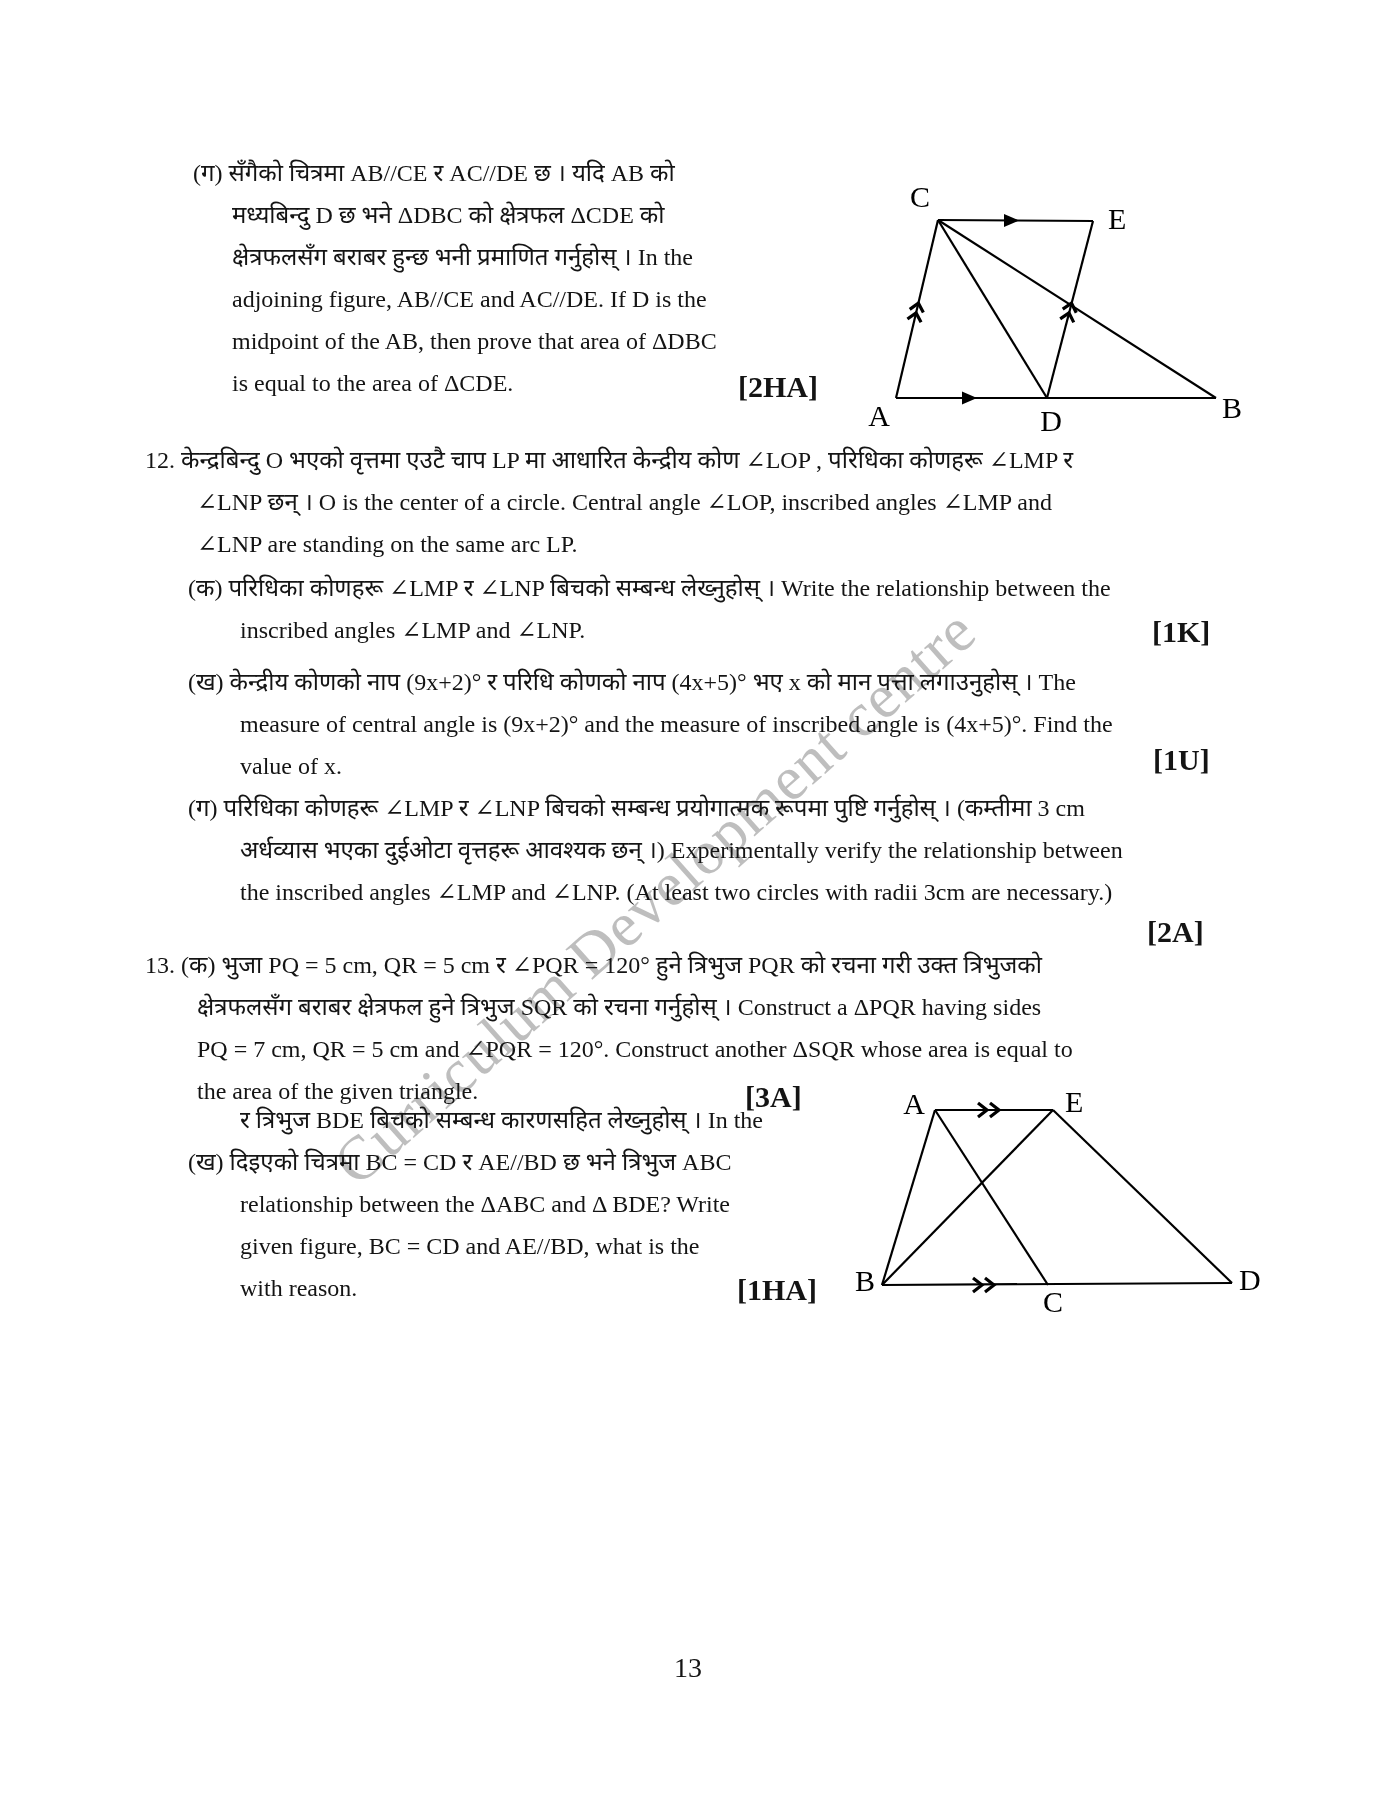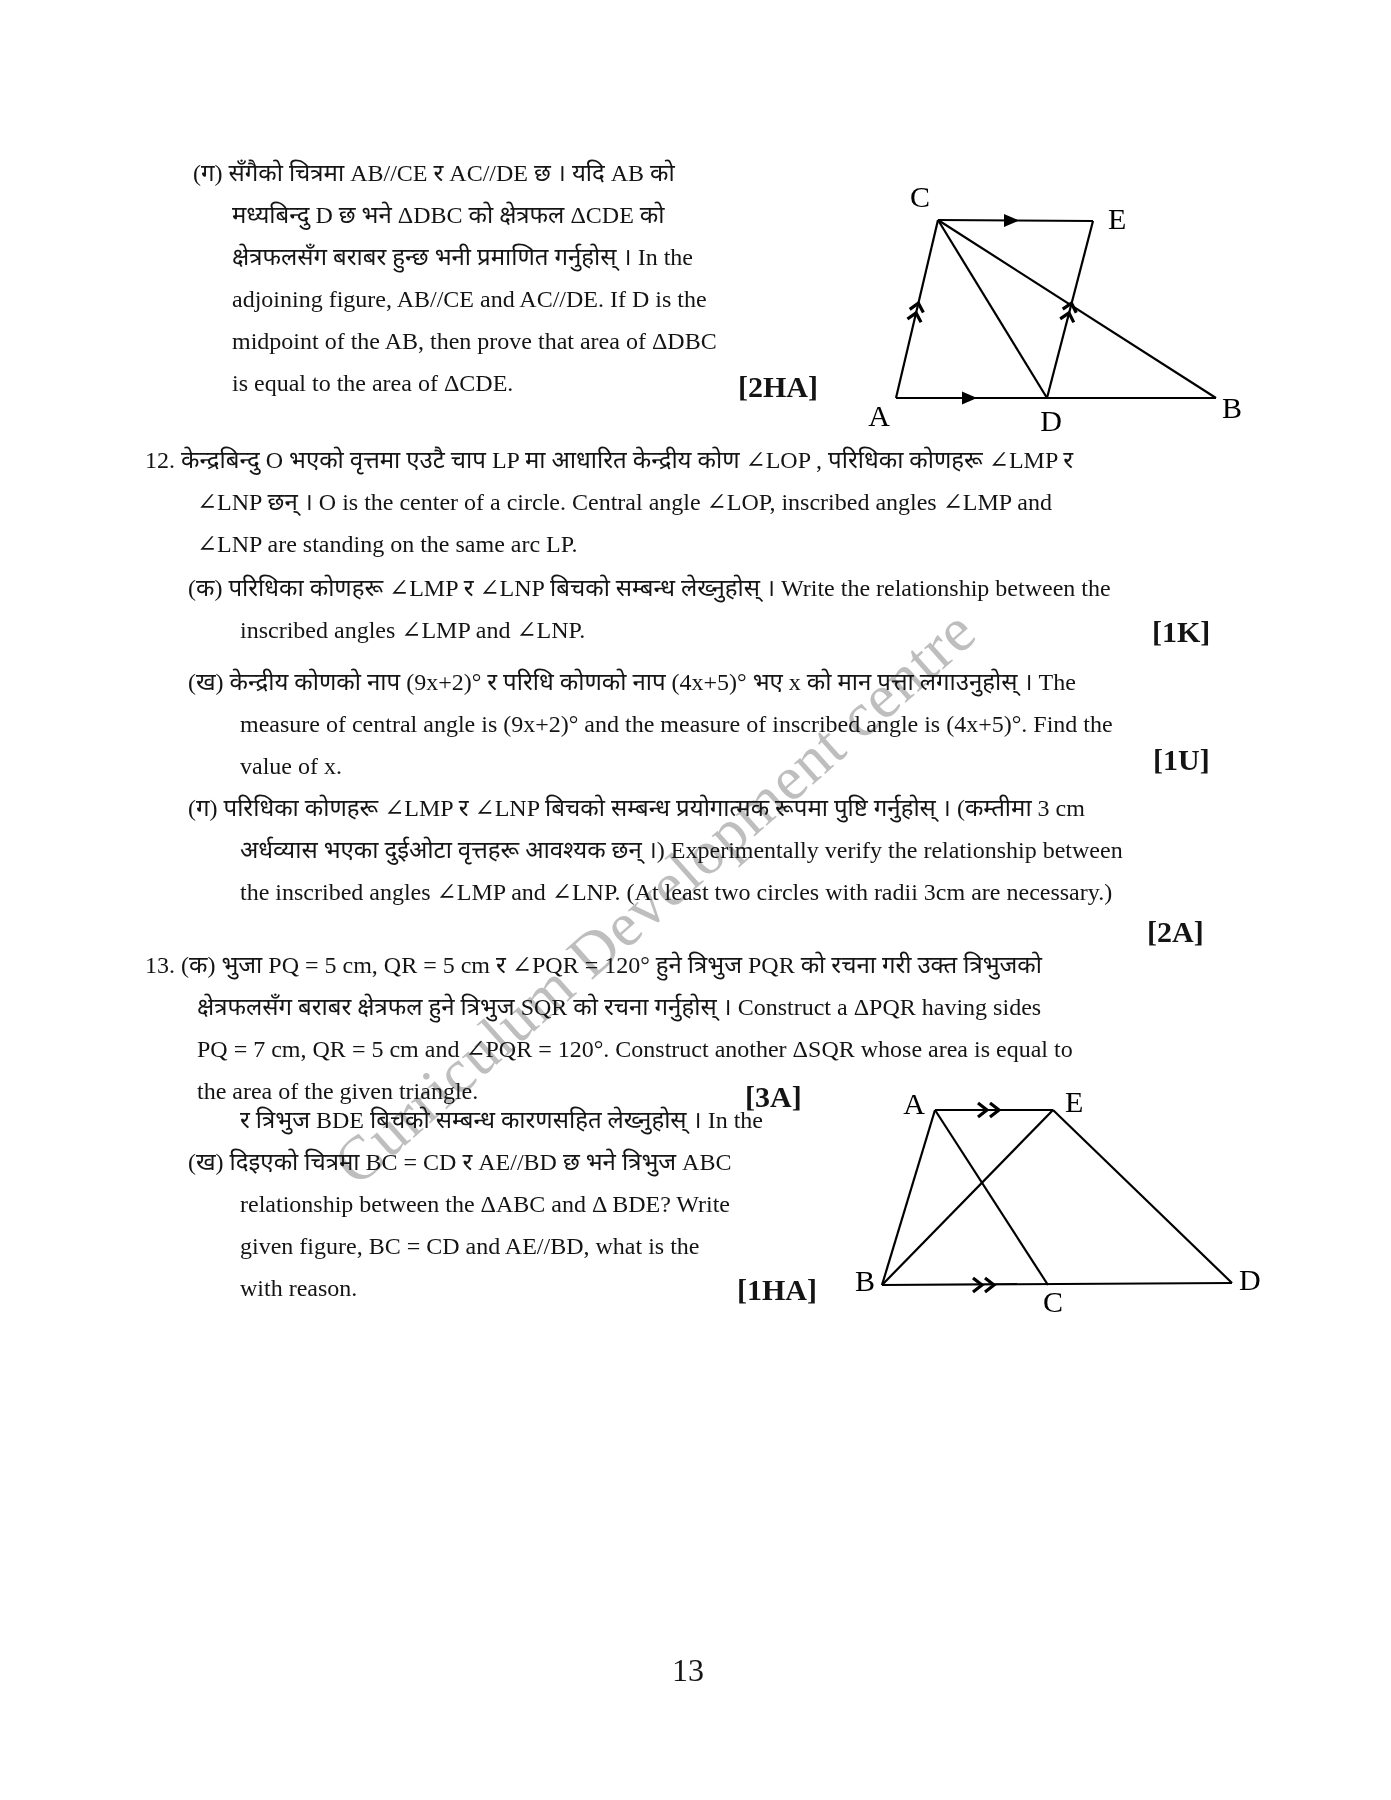--- a/index.html
+++ b/index.html
@@ -19,21 +19,21 @@
     color:rgba(125,125,125,0.5);
     transform:rotate(-41.5deg);transform-origin:0 0;
     pointer-events:none;
   }
   .fig{position:absolute}
   .fig svg{display:block}
   .fig .edge{stroke:#000;stroke-width:2.2;fill:none}
   .fig .chev{stroke:#000;stroke-width:3.2;fill:none}
   .fig .solidarrow{fill:#000;stroke:none}
   .fig .lbl{font-size:30px;font-family:"Liberation Serif","DejaVu Serif",serif;fill:#000}
-  .pageno{position:absolute;left:648px;top:1652px;width:80px;text-align:center;font-size:32px}
+  .pageno{position:absolute;left:648px;top:1652px;width:80px;text-align:center;font-size:28px}
 </style>
 </head>
 <body>
 
 <div class="page">
 
   <div class="wm">Curriculum Development centre</div>
 
   <div class="blk" style="left:193px;top:152px">
     <div class="ln">(ग) सँगैको चित्रमा AB//CE र AC//DE छ । यदि AB को</div>

